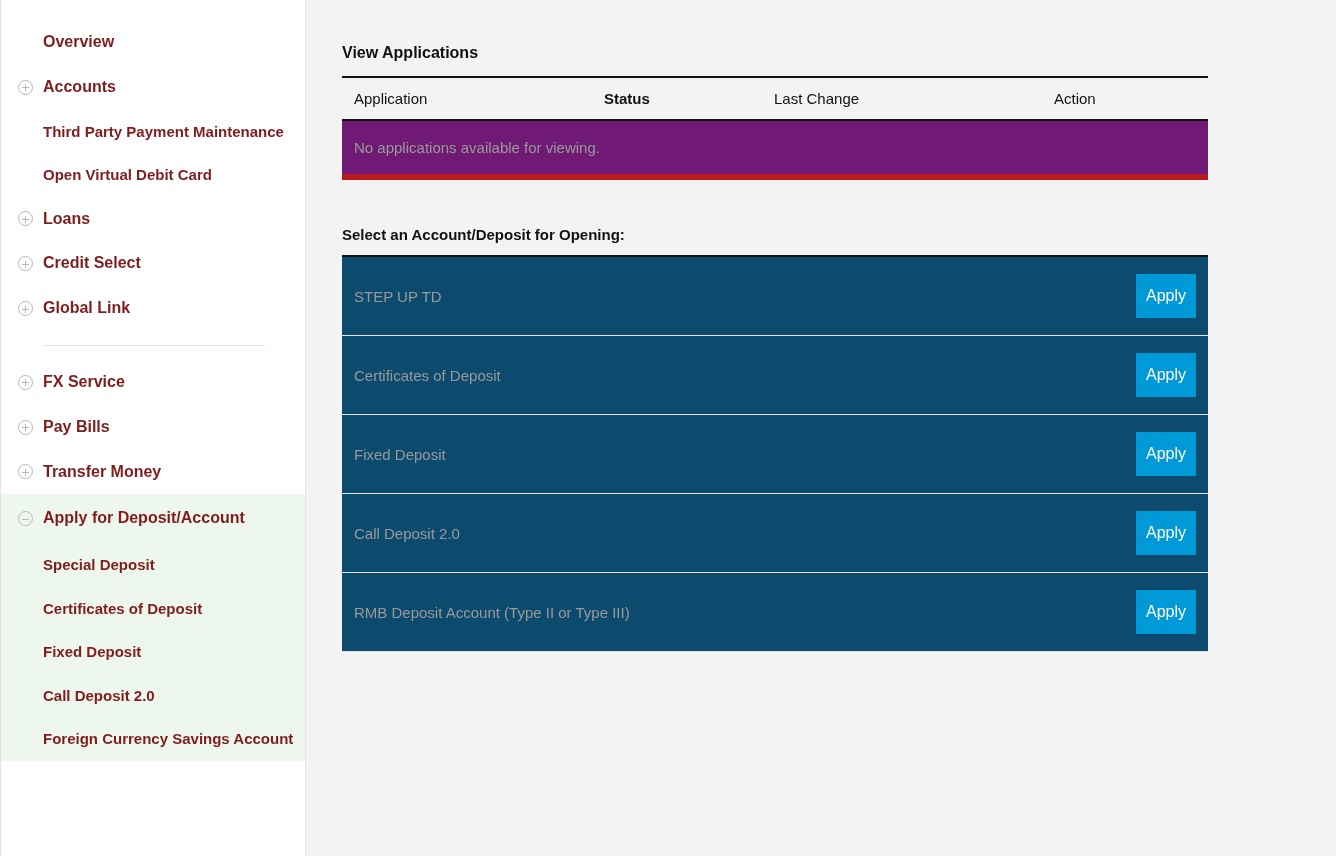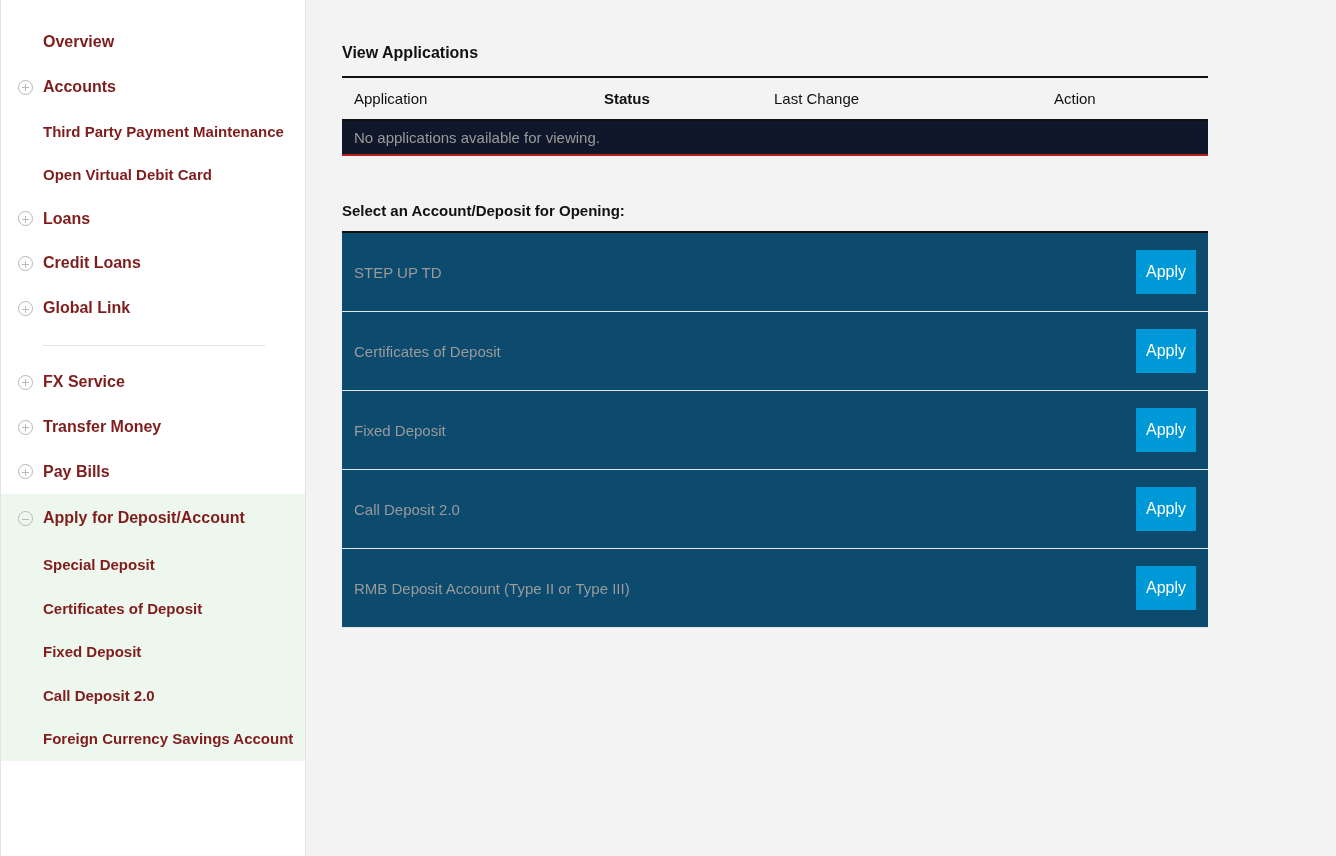--- a/index.html
+++ b/index.html
@@ -99,25 +99,25 @@
     padding: 12px 10px 12px 12px;
     font-size: 15px;
     color: #111;
     border-bottom: 2px solid #111;
   }
   .col-app { width: 250px; }
   .col-status { width: 170px; font-weight: bold; }
   .col-last { width: 280px; }
   .col-action { flex: 1; }
   .empty-row {
-    background: #0f172a;
-    padding: 8px 12px;
+    background: #701a75;
+    padding: 18px 12px;
     color: #9a9a9a;
     font-size: 15px;
-    border-bottom: 2px solid #b91c1c;
+    border-bottom: 6px solid #b91c1c;
   }
   .select-title {
     font-weight: bold;
     font-size: 15px;
     margin-top: 46px;
     margin-bottom: 12px;
   }
   .option-list {
     border-bottom: 1px solid #e6e6e6;
   }
@@ -167,48 +167,48 @@
   <div class="side-item top-level">
     <span class="icon">
         <span class="circle-icon plus"></span>
       </span>
     <span>Loans</span>
   </div>
   <div class="side-item top-level">
     <span class="icon">
         <span class="circle-icon plus"></span>
       </span>
-    <span>Credit Loans</span>
+    <span>Credit Select</span>
   </div>
   <div class="side-item top-level">
     <span class="icon">
         <span class="circle-icon plus"></span>
       </span>
     <span>Global Link</span>
   </div>
 
   <div class="side-divider"></div>
 
   <div class="side-item top-level">
     <span class="icon">
         <span class="circle-icon plus"></span>
       </span>
     <span>FX Service</span>
   </div>
   <div class="side-item top-level">
     <span class="icon">
         <span class="circle-icon plus"></span>
       </span>
+    <span>Pay Bills</span>
+  </div>
+  <div class="side-item top-level">
+    <span class="icon">
+        <span class="circle-icon plus"></span>
+      </span>
     <span>Transfer Money</span>
-  </div>
-  <div class="side-item top-level">
-    <span class="icon">
-        <span class="circle-icon plus"></span>
-      </span>
-    <span>Pay Bills</span>
   </div>
 
   <div class="side-group active">
     <div class="side-item top-level">
       <span class="icon">
           <span class="circle-icon minus"></span>
         </span>
       <span>Apply for Deposit/Account</span>
     </div>
     <div class="children">

